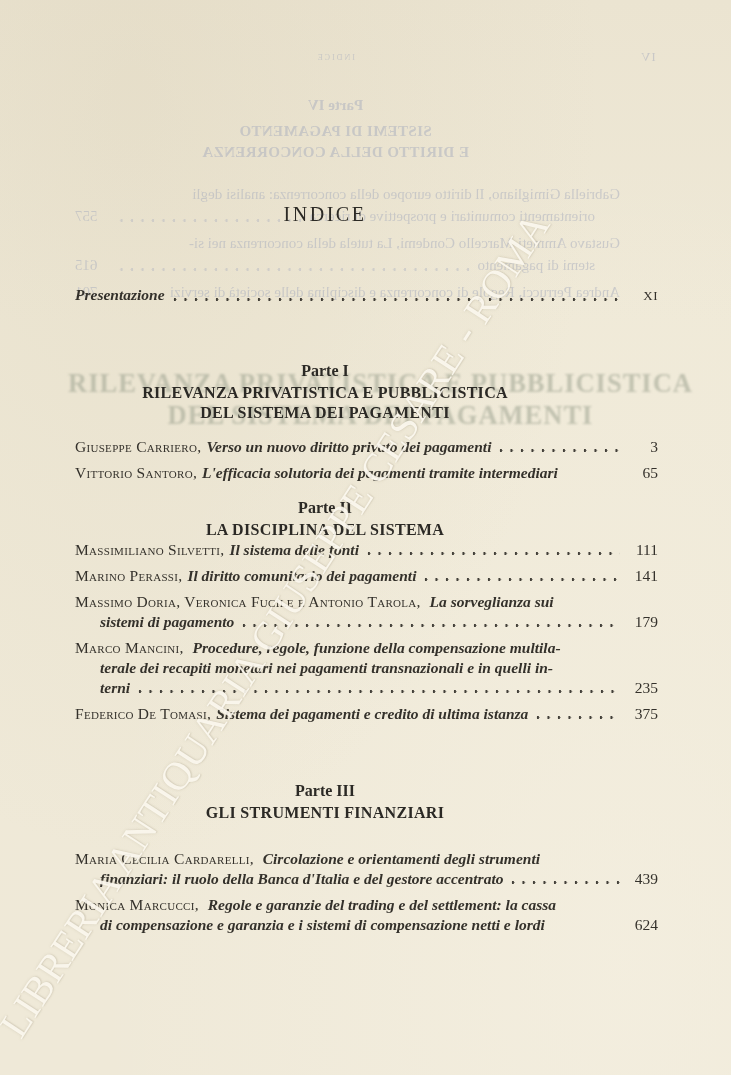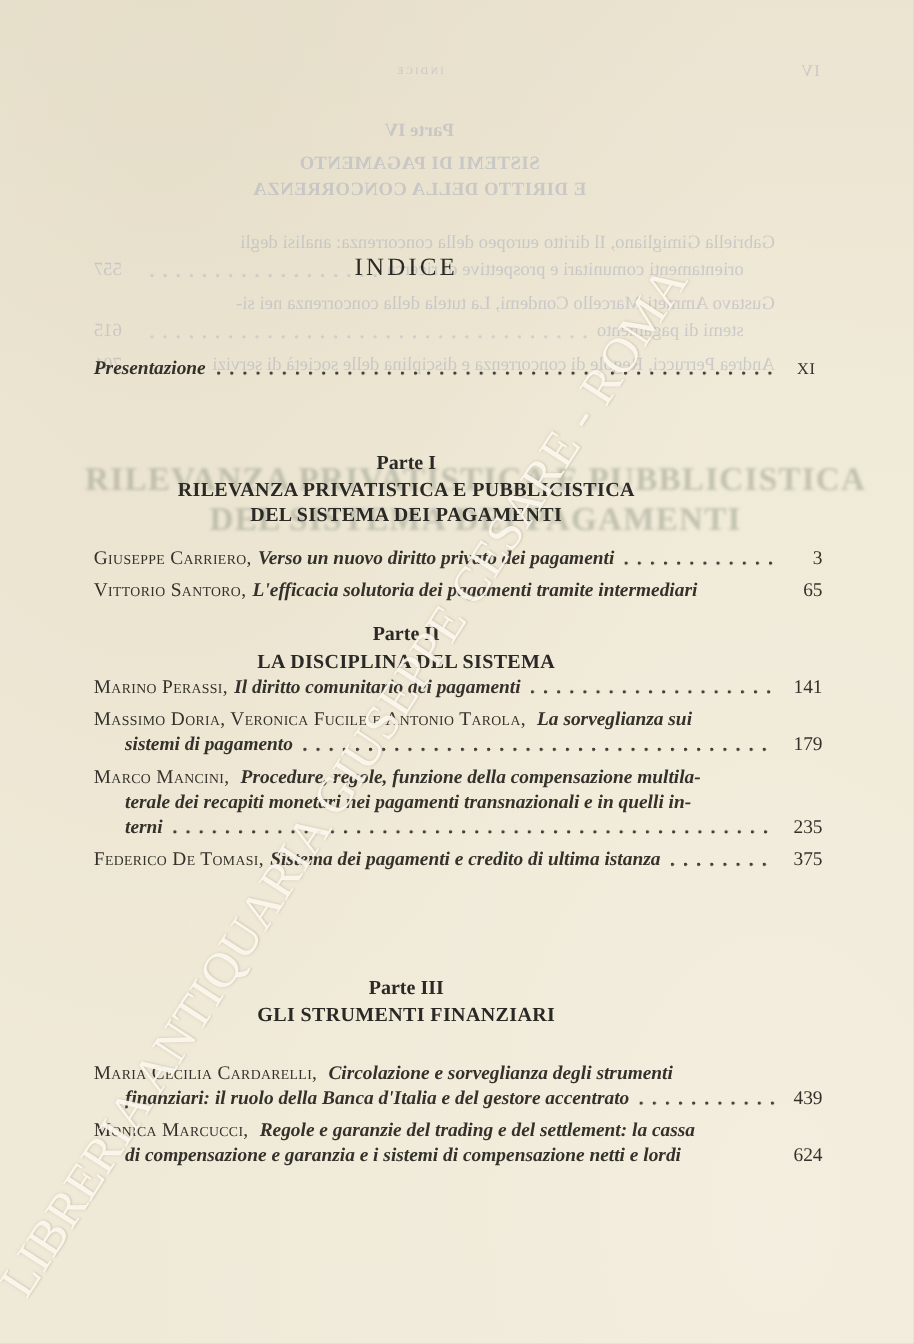--- a/index.html
+++ b/index.html
@@ -57,21 +57,21 @@
   .row{display:flex; align-items:baseline; line-height:20px;}
   .entry{margin-bottom:6px;}
   .entry-s{margin-bottom:6px;}
   .eline{line-height:20px;}
   .cont{padding-left:25px;}
   .sc{font-variant:small-caps; letter-spacing:.3px; white-space:nowrap;}
   .it{font-style:italic; margin-left:5px; white-space:nowrap;font-weight:bold;}
   .it.nolead{margin-left:5px;}
   .cont .it{margin-left:0;}
   .pg{min-width:26px; text-align:right; margin-left:8px; white-space:nowrap;}
-  .pg-roman{font-size:13px; letter-spacing:.5px;text-align:center;}
+  .pg-roman{font-size:13px; letter-spacing:.5px;}
   .lead{
     flex:1 1 auto; min-width:14px; height:5px;
     margin:0 4px 4px 8px; align-self:flex-end;
     background-image:radial-gradient(circle at 2px 2.5px, currentColor 1.15px, transparent 1.55px);
     background-size:10.5px 5px; background-repeat:repeat-x;
     opacity:.92;
   }
   .b-entries .lead{opacity:.8;}
   .fs15{font-size:15.5px;}
 
@@ -154,20 +154,26 @@
         <span class="pg" style="margin-left:auto">65</span>
       </div>
     </div>
 
     <div class="group g2 fs15">
       <div class="center-block">
         <div class="kicker">Parte II</div>
         <div class="phead">LA DISCIPLINA DEL SISTEMA</div>
       </div>
       <div class="row entry-s">
+        <span class="sc">Massimiliano Silvetti,</span>
+        <span class="it">Il sistema delle fonti</span>
+        <span class="lead"></span>
+        <span class="pg">111</span>
+      </div>
+      <div class="row entry-s">
         <span class="sc">Marino Perassi,</span>
         <span class="it">Il diritto comunitario dei pagamenti</span>
         <span class="lead"></span>
         <span class="pg">141</span>
       </div>
       <div class="entry">
         <div class="eline">
           <span class="sc">Massimo Doria, Veronica Fucile e Antonio Tarola,</span>
           <span class="it">La sorveglianza sui</span>
         </div>
@@ -200,21 +206,21 @@
     </div>
 
     <div class="group g3 fs15">
       <div class="center-block">
         <div class="kicker">Parte III</div>
         <div class="phead gap-after-head3">GLI STRUMENTI FINANZIARI</div>
       </div>
       <div class="entry">
         <div class="eline">
           <span class="sc">Maria Cecilia Cardarelli,</span>
-          <span class="it">Circolazione e sorveglianza degli strumenti</span>
+          <span class="it">Circolazione e orientamenti degli strumenti</span>
         </div>
         <div class="row cont">
           <span class="it">finanziari: il ruolo della Banca d'Italia e del gestore accentrato</span>
           <span class="lead"></span>
           <span class="pg">439</span>
         </div>
       </div>
       <div class="entry">
         <div class="eline">
           <span class="sc">Monica Marcucci,</span>

